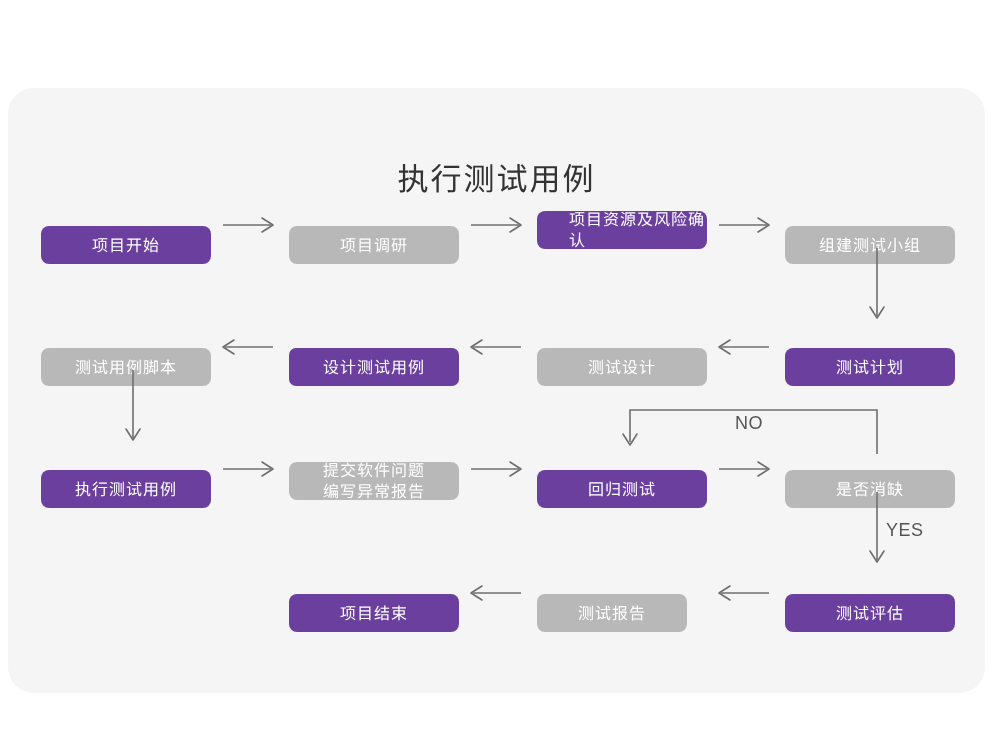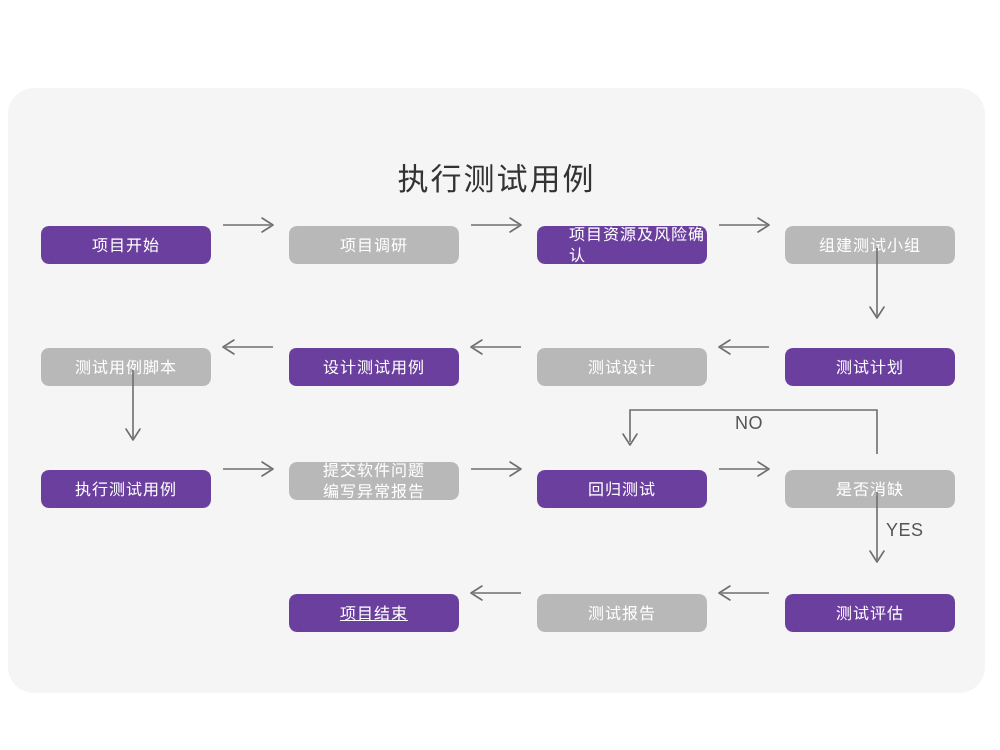--- a/index.html
+++ b/index.html
@@ -84,21 +84,21 @@
 <body>
 
 <div id="flow-card">
 
   <h1 id="chart-title">执行测试用例</h1>
 
   <div class="node purple" style="left:33px;  top:118px; width:170px; height:38px;">项目开始</div>
 
   <div class="node gray" style="left:281px; top:118px; width:170px; height:38px;">项目调研</div>
 
-  <div class="node purple" style="left:529px; top:118px; width:170px; height:38px;padding-left:32px;">项目资源及风险确认</div>
+  <div class="node purple" style="left:529px; top:103px; width:170px; height:38px;padding-left:32px;">项目资源及风险确认</div>
 
   <div class="node gray" style="left:777px; top:118px; width:170px; height:38px;">组建测试小组</div>
 
   <div class="conn" style="left:213px; top:127px;">
     <svg width="58" height="20" viewBox="0 0 58 20" aria-hidden="true">
       <path d="M2 10 H50" stroke="#6e6e6e" stroke-width="1.6" fill="none"></path>
       <path d="M41 3 L52 10 L41 17" stroke="#6e6e6e" stroke-width="1.6" fill="none" stroke-linecap="round" stroke-linejoin="round"></path>
     </svg>
   </div>
   <div class="conn" style="left:461px; top:127px;">
@@ -192,23 +192,23 @@
   </div>
 
   <div class="conn" style="left:853px; top:402px;">
     <svg width="32" height="82" viewBox="0 0 32 82" aria-hidden="true">
       <path d="M16 2 V70" stroke="#6e6e6e" stroke-width="1.6" fill="none"></path>
       <path d="M9 61 L16 72 L23 61" stroke="#6e6e6e" stroke-width="1.6" fill="none" stroke-linecap="round" stroke-linejoin="round"></path>
     </svg>
   </div>
   <div class="edge-label" style="left:878px; top:432px;">YES</div>
 
-  <div class="node purple" style="left:281px; top:486px; width:170px; height:38px;text-decoration:underline;">项目结束</div>
-
-  <div class="node gray" style="left:529px; top:486px; width:170px; height:38px;">测试报告</div>
+  <div class="node purple" style="left:281px; top:486px; width:170px; height:38px;">项目结束</div>
+
+  <div class="node gray" style="left:529px; top:486px; width:150px; height:38px;">测试报告</div>
 
   <div class="node purple" style="left:777px; top:486px; width:170px; height:38px;">测试评估</div>
 
   <div class="conn" style="left:461px; top:495px;">
     <svg width="58" height="20" viewBox="0 0 58 20" aria-hidden="true">
       <path d="M4 10 H52" stroke="#6e6e6e" stroke-width="1.6" fill="none"></path>
       <path d="M13 3 L2 10 L13 17" stroke="#6e6e6e" stroke-width="1.6" fill="none" stroke-linecap="round" stroke-linejoin="round"></path>
     </svg>
   </div>
   <div class="conn" style="left:709px; top:495px;">

